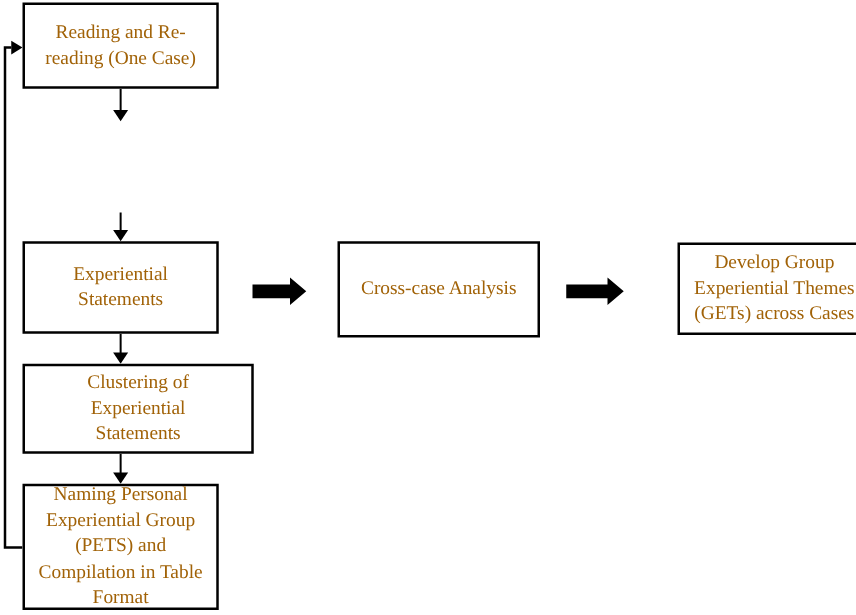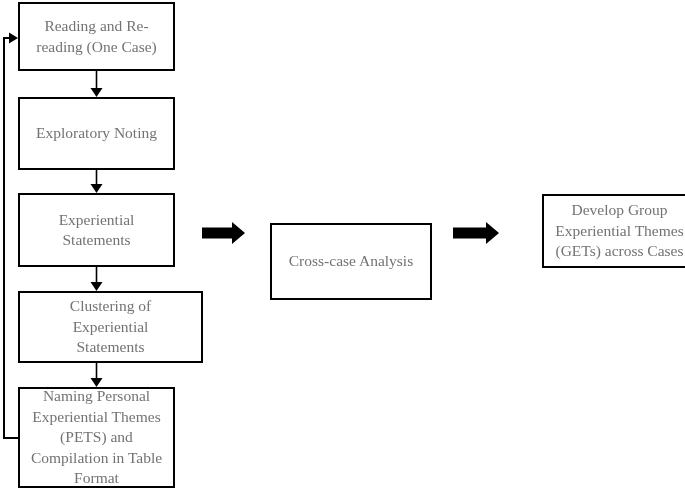--- a/index.html
+++ b/index.html
@@ -6,21 +6,21 @@
     margin: 0;
     padding: 0;
     background: #ffffff;
   }
   .canvas {
     position: relative;
     width: 685px;
     height: 492px;
     background: #ffffff;
     font-family: "Liberation Serif", "DejaVu Serif", serif;
-    color: #737373;
+    color: #a16207;
     overflow: hidden;
   }
   .connectors {
     position: absolute;
     left: 0;
     top: 0;
     width: 685px;
     height: 492px;
     pointer-events: none;
   }
@@ -40,21 +40,21 @@
     white-space: pre-line;
     padding: 0 2px;
   }
   
   .step1  { left: 18px;  top: 2px;   width: 157px; height: 69px; }
   .step2  { left: 18px;  top: 97px;  width: 157px; height: 73px; }
   .step3  { left: 18px;  top: 193px; width: 157px; height: 74px; }
   .step4  { left: 18px;  top: 291px; width: 185px; height: 72px; }
   .step5  { left: 18px;  top: 387px; width: 157px; height: 101px; }
   
-  .crosscase { left: 270px; top: 193px; width: 162px; height: 77px; margin-top: 30px; }
+  .crosscase { left: 270px; top: 193px; width: 162px; height: 77px; }
   .gets      { left: 525px; top: 194px; width: 155px; height: 74px; margin-left: 17px; }
 </style>
 </head>
 <body>
 
 <div class="canvas">
 
   <svg class="connectors" viewBox="0 0 685 492" xmlns="http://www.w3.org/2000/svg">
 
     <g stroke="#000000" stroke-width="2" fill="none">
@@ -77,38 +77,35 @@
 
     <path d="M202,227.5 H232 V222 L245,233 L232,244 V238.5 H202 Z" fill="#000000"></path>
     <path d="M453,227.5 H486 V222 L499,233 L486,244 V238.5 H453 Z" fill="#000000"></path>
   </svg>
 
   <div class="box step1">
     <span class="label">Reading and Re-
 reading (One Case)</span>
   </div>
 
-  <div class="box step2">
-    <span class="label">Exploratory Noting</span>
-  </div>
 
   <div class="box step3">
     <span class="label">Experiential
 Statements</span>
   </div>
 
   <div class="box step4">
     <span class="label">Clustering of
 Experiential
 Statements</span>
   </div>
 
   <div class="box step5">
     <span class="label">Naming Personal
-Experiential Themes
+Experiential Group
 (PETS) and
 Compilation in Table
 Format</span>
   </div>
 
   <div class="box crosscase">
     <span class="label">Cross-case Analysis</span>
   </div>
 
   <div class="box gets">

